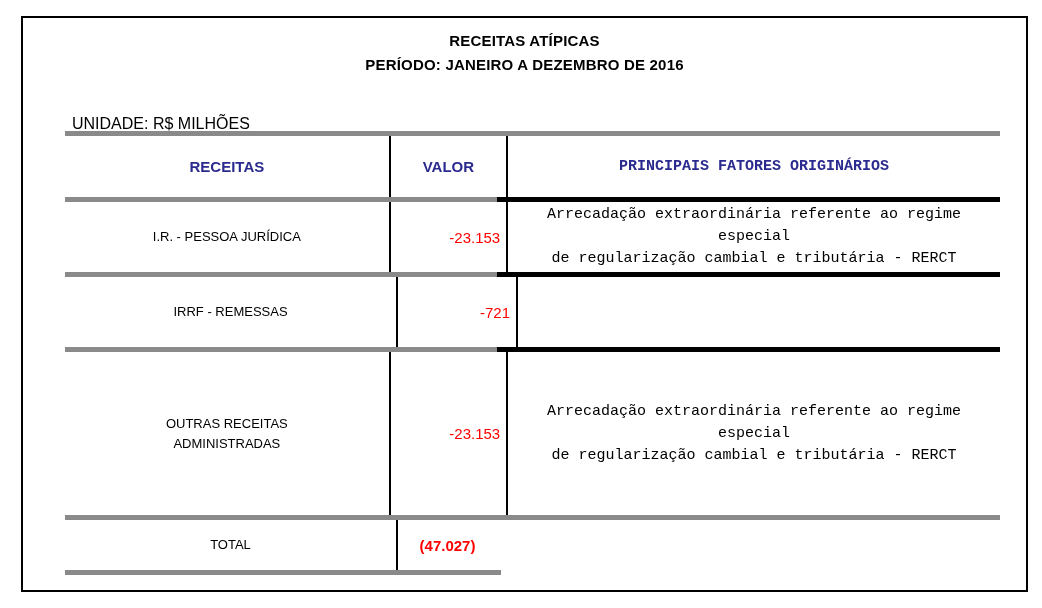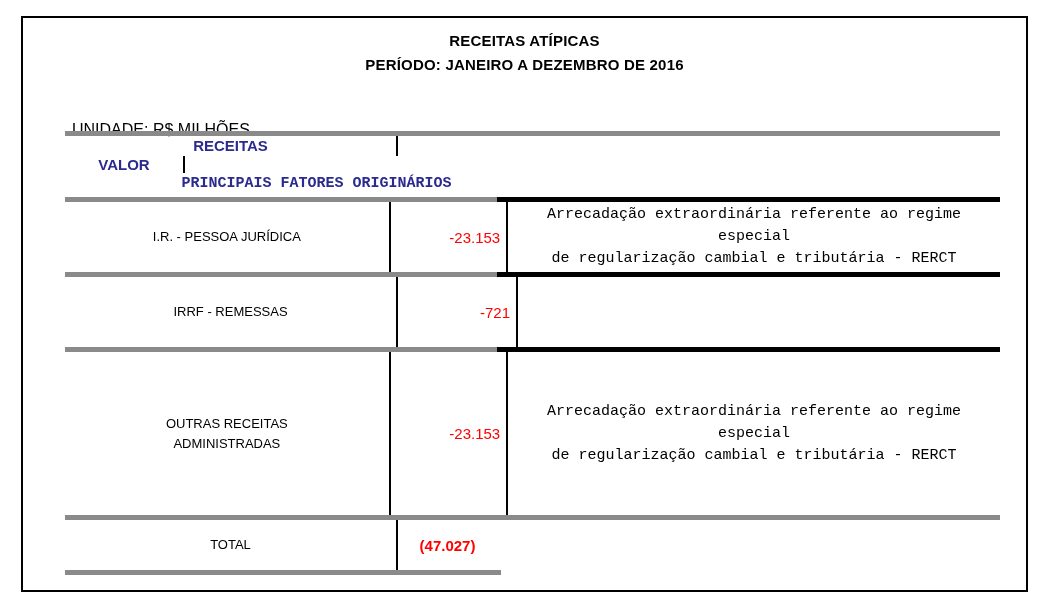--- a/index.html
+++ b/index.html
@@ -22,21 +22,21 @@
     left: 21px; top: 29px;
     width: 1007px;
     text-align: center;
     font-weight: bold;
     font-size: 15px;
     line-height: 24px;
     letter-spacing: 0.2px;
   }
   .unit-label {
     position: absolute;
-    left: 72px; top: 121px;
+    left: 72px; top: 115px;
     font-size: 16px;
   }
   .table {
     position: absolute;
     left: 65px; top: 131px;
     width: 935px;
   }
   .table * { box-sizing: border-box; }
   .hline { display: flex; height: 5px; }
   .seg-gray { width: 432px; height: 5px; background: #8A8A8A; }
@@ -78,21 +78,21 @@
     line-height: 22px;
     font-family: Liberation Mono, monospace;
   }
   .header-row .c1, .header-row .c2, .header-row .c3 {
     font-weight: bold;
     color: #2A2A8F;
     font-size: 15px;
     justify-content: center;
     padding-right: 0;
   }
-  .h-header { height: 61px; flex-direction: column; }
+  .h-header { height: 61px; }
   .h-row { height: 70px; }
   .h-row-tall { height: 163px; }
   .h-total { height: 50px; }
   .c3-empty { width: 503px; }
 </style>
 </head>
 <body>
 
 <div class="frame"></div>
 

